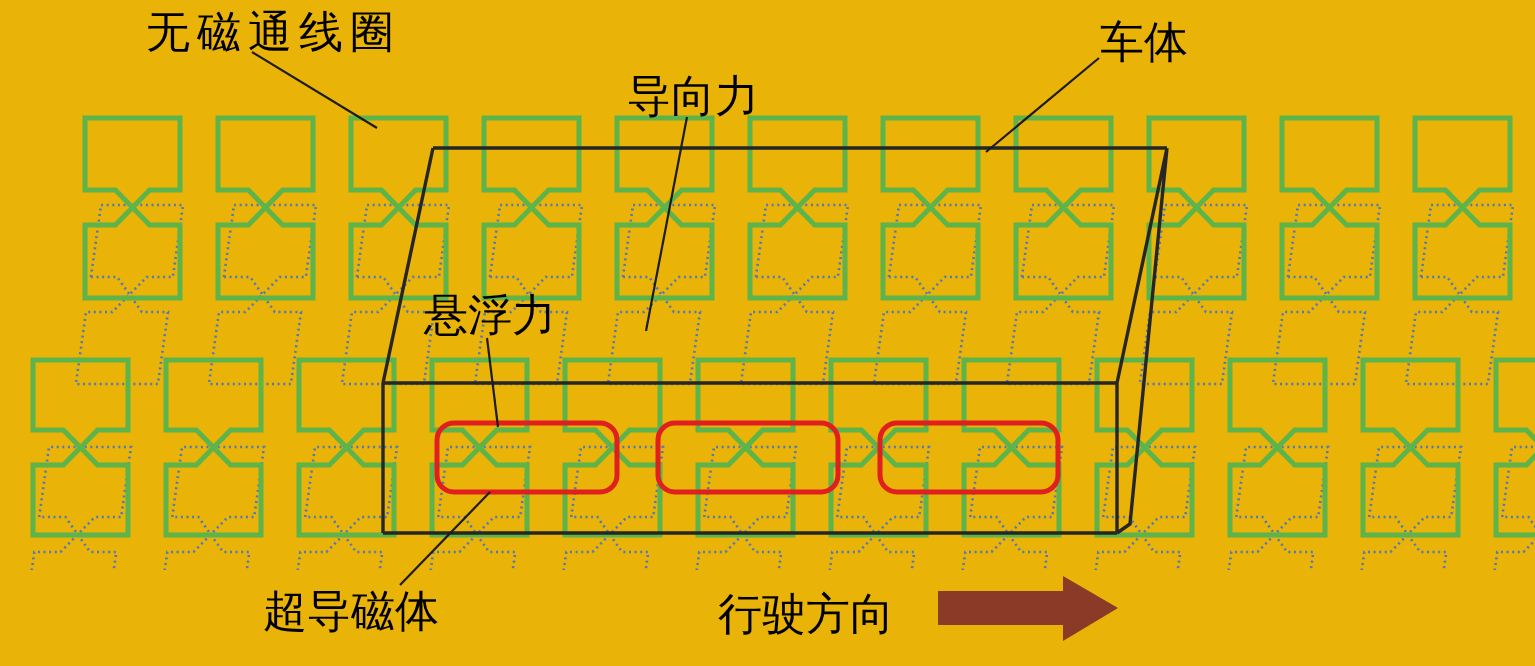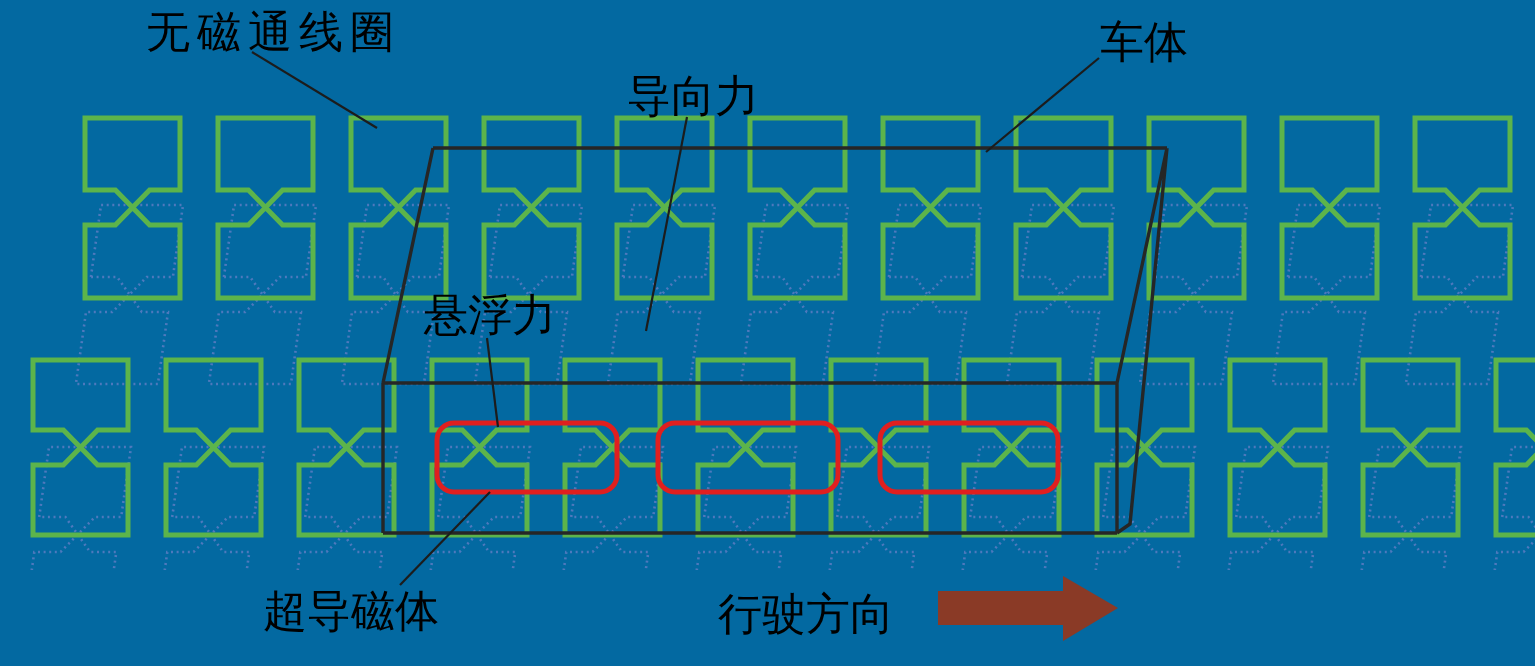--- a/index.html
+++ b/index.html
@@ -1,16 +1,16 @@
 <!DOCTYPE html>
 <html><head>
 <meta charset="utf-8">
 <style>
   html,body{margin:0;padding:0;background:#ffffff;}
-  .stage{position:relative;width:1535px;height:666px;background:#0369a1;overflow:hidden;}
+  .stage{position:relative;width:1535px;height:666px;background:#eab308;overflow:hidden;}
   .stage svg{position:absolute;left:0;top:0;}
   .lbl{font-family:"Liberation Serif",serif;font-size:44px;fill:#000000;}
   .ls{letter-spacing:7px;}
   #layer-body path{fill:none;stroke-width:3.4px;stroke-linejoin:miter;}
   #layer-annot line{stroke-width:2.2px;}
 </style>
 </head>
 <body>
 
 <div class="stage">

